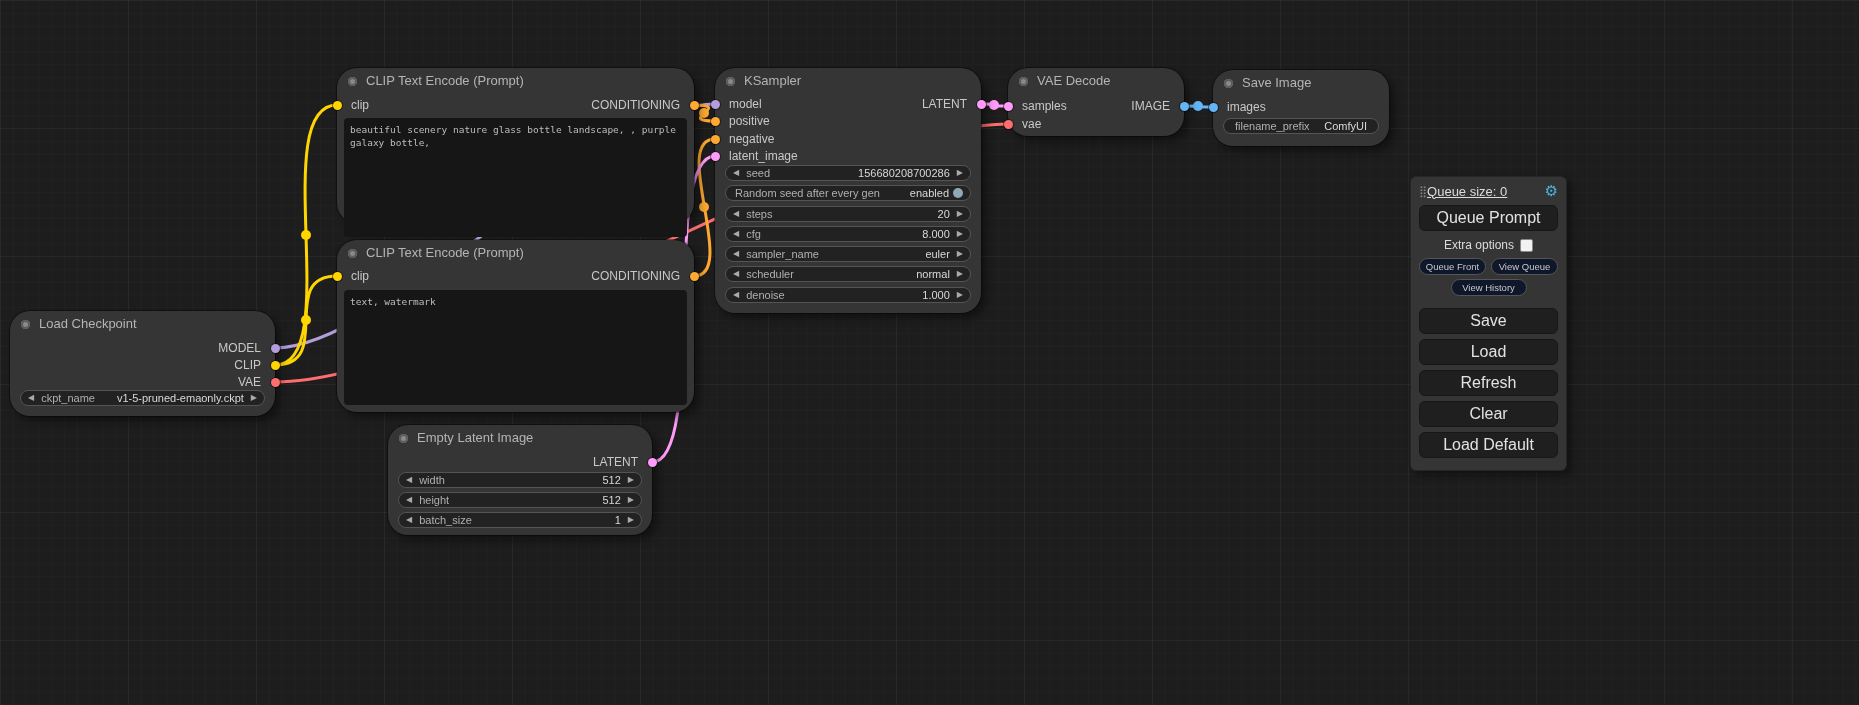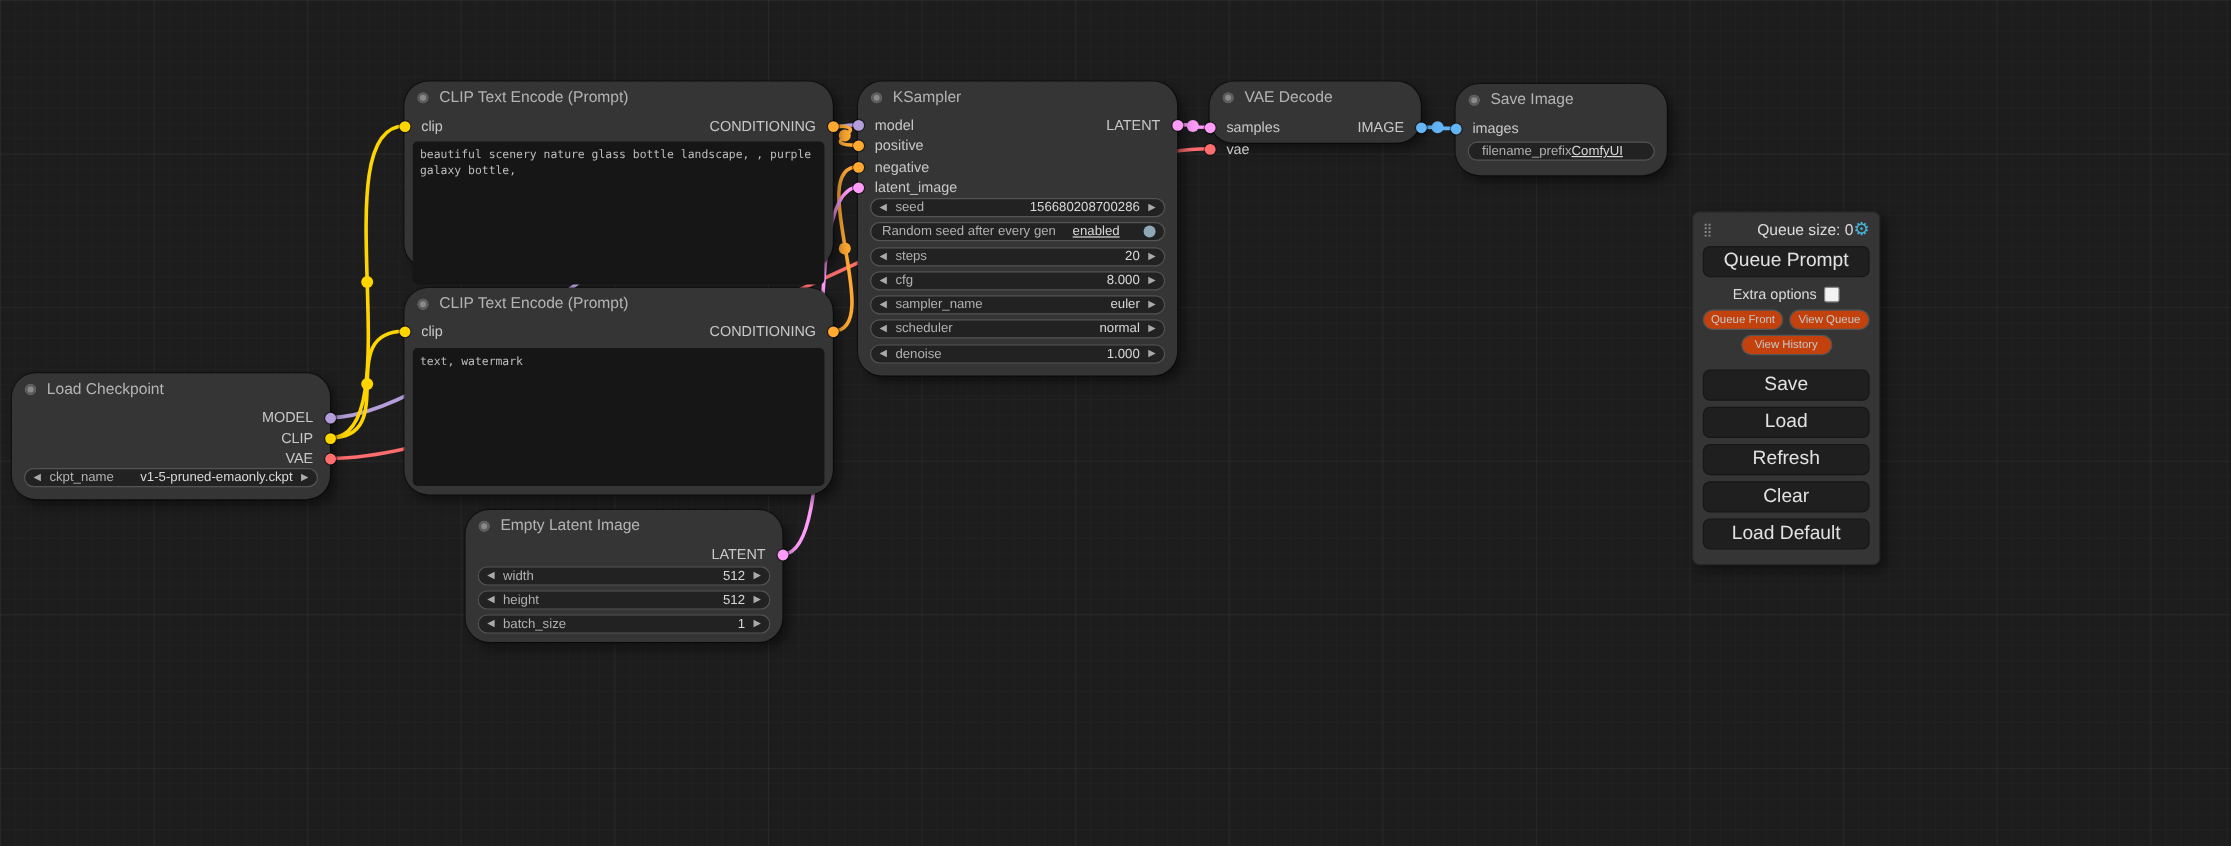--- a/index.html
+++ b/index.html
@@ -47,50 +47,50 @@
   .d-cond{background:#FFA931}.d-latent{background:#FF9CF9}.d-image{background:#64B5F6}
   .widget{
     position:absolute;left:10px;right:10px;height:16px;box-sizing:border-box;
     background:#222;border:1px solid #545454;border-radius:8px;
     display:flex;align-items:center;font-size:11px;color:#b0b0b0;padding:0 7px;
     white-space:nowrap;overflow:hidden;
   }
   .warrow{color:#aaa;font-size:8px;line-height:14px;}
   .wlabel{margin-left:7px;}
   .wvalue{margin-left:auto;margin-right:7px;color:#d8d8d8;}
-  .widget.no-arrows .wvalue{margin-right:20px;text-decoration:underline;}
+  .widget.no-arrows .wvalue{margin-right:4px;}
   .toggle-dot{width:10px;height:10px;border-radius:50%;background:#8fa8b8;flex:0 0 auto;}
   .nta{
     position:absolute;background:#161616;border-radius:4px;
     color:#bdbdbd;font-family:"DejaVu Sans Mono", monospace;font-size:9.5px;
     line-height:13px;padding:5px 6px;white-space:pre-wrap;word-wrap:break-word;
     box-sizing:border-box;
   }
   
   .menu{
     position:absolute;z-index:3;left:1410px;top:176px;width:157px;box-sizing:border-box;
     background:#353535;border:1px solid #262626;border-radius:6px;
     box-shadow:4px 4px 10px rgba(0,0,0,0.45);padding:4px 8px 12px;
   }
   .menu-header{display:flex;align-items:center;height:20px;}
   .drag-handle{color:#8a8a8a;font-size:11px;cursor:move;}
-  .queue-size{flex:1;text-align:right;color:#dcdcdc;font-size:13px;}
+  .queue-size{flex:1;text-align:left;color:#dcdcdc;font-size:13px;text-decoration:underline;}
   .gear{color:#49b3d9;font-size:15px;cursor:pointer;}
   .mbtn{
     display:block;width:100%;box-sizing:border-box;margin-top:5px;
     background:#1f1f1f;border:1px solid #171717;border-radius:6px;
     color:#e2e2e2;font-size:16px;font-family:"Liberation Sans",sans-serif;
     padding:3px 0;text-align:center;cursor:pointer;
   }
   .mbtn.primary{margin-top:4px;text-align:center;}
   .extra-row{display:flex;align-items:center;justify-content:center;gap:6px;margin-top:7px;color:#dcdcdc;font-size:12px;}
   .checkbox{width:11px;height:11px;background:#f2f2f2;border:1px solid #888;border-radius:2px;}
   .small-row{display:flex;gap:5px;margin-top:6px;}
   .sbtn{
-    flex:1;background:#c2410c;border:1px solid #555;border-radius:9px;
+    flex:1;background:#0f172a;border:1px solid #555;border-radius:9px;
     color:#c8c8c8;font-size:9.5px;font-family:"Liberation Sans",sans-serif;
     padding:2px 0;text-align:center;cursor:pointer;
   }
   .sbtn.history{display:block;flex:none;width:76px;margin:4px auto 0;}
   .big-group{margin-top:12px;}
 </style>
 </head>
 <body>
 
 <div id="canvas">
@@ -263,21 +263,21 @@
       <span class="warrow">▶</span>
     </div>
     <div class="widget" style="top:219px">
       <span class="warrow">◀</span>
       <span class="wlabel">denoise</span>
       <span class="wvalue">1.000</span>
       <span class="warrow">▶</span>
     </div>
   </div>
 
-  <div class="node" style="left:1008px;top:68px;width:176px;height:51px;">
+  <div class="node" style="left:1008px;top:68px;width:176px;height:68px;">
     <div class="node-title">
       <span class="title-dot"></span>
       <span>VAE Decode</span>
     </div>
     <div class="slot in" style="top:30px">
       <span class="dot in d-latent"></span>
       <span class="slabel">samples</span>
     </div>
     <div class="slot out" style="top:30px">
       <span class="slabel">IMAGE</span>

